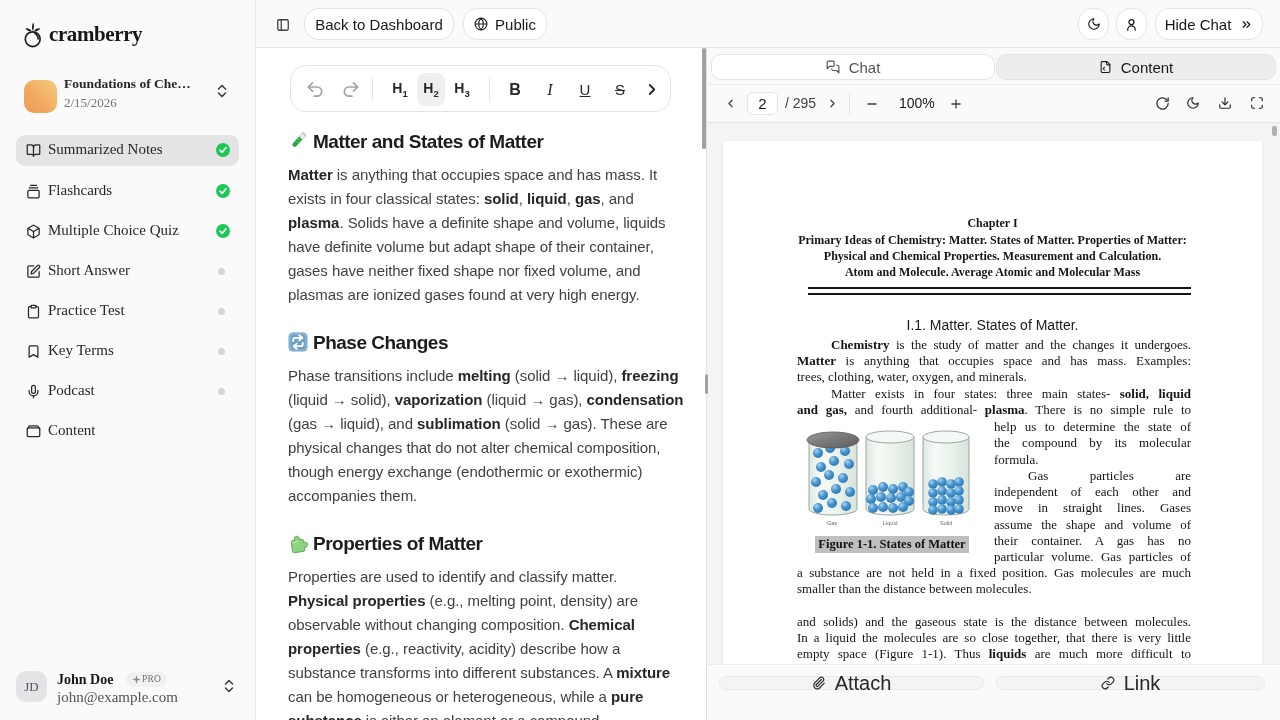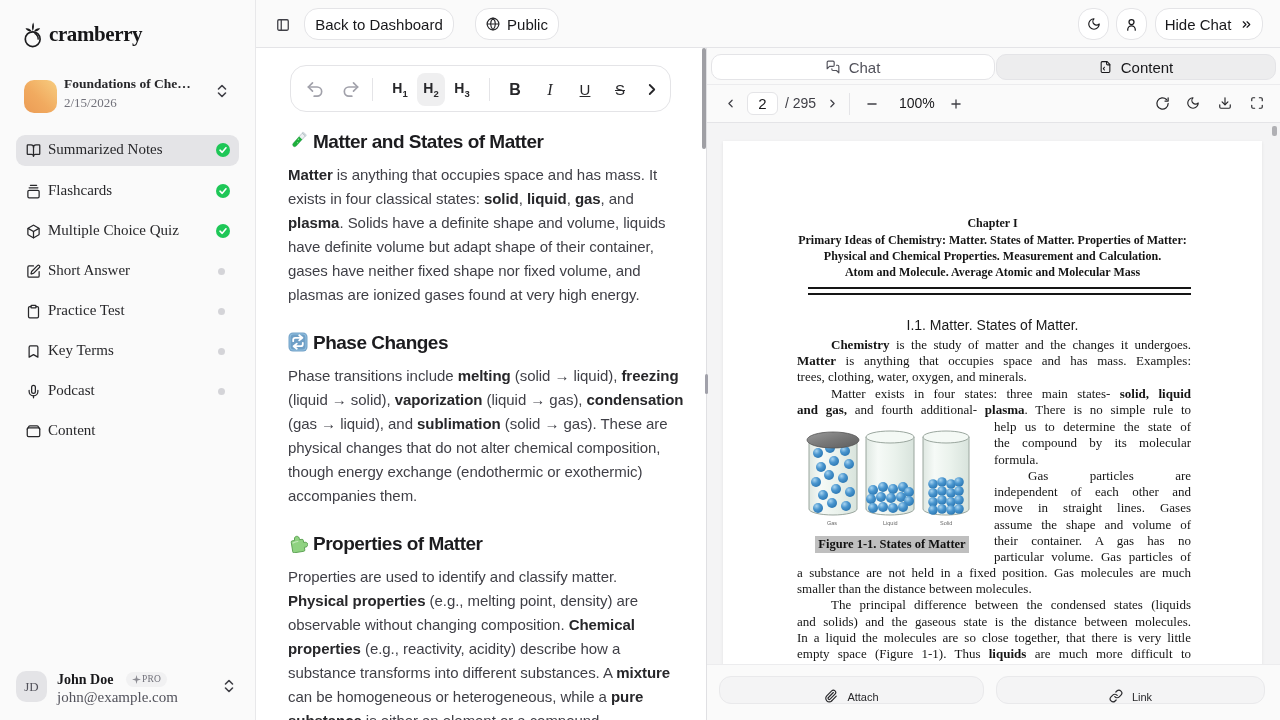--- a/index.html
+++ b/index.html
@@ -64,21 +64,21 @@
 #pdfpage b { font-weight:700; }
 .pt { position:absolute; left:0; width:539px; text-align:center; font-weight:700; font-size:13.5px; color:#151515; white-space:nowrap; transform:scaleX(0.89); }
 .ph { position:absolute; left:0; width:539px; text-align:center; font-family:"Liberation Sans",sans-serif; font-size:14px; color:#1a1a1a; }
 .bl { position:absolute; left:74px; width:394px; font-size:13px; line-height:16px; color:#151515; text-align:justify; text-align-last:justify; }
 .bl.last { text-align-last:left; }
 .bl.ind { text-indent:34px; }
 .bl.col { left:271px; width:197px; }
 #figcap { position:absolute; left:92px; top:395px; width:154px; height:17px; background:#bfbfbf; font-weight:700; font-size:12.5px; color:#111; text-align:center; line-height:16px; white-space:nowrap; }
 #pdfscroll { position:absolute; left:565px; top:3px; width:5px; height:10px; background:#b0b0b4; border-radius:2px; }
 #rfooter { position:absolute; left:0; top:616px; width:573px; height:56px; background:#fafafa; border-top:1px solid #ececee; }
-.fbtn { position:absolute; top:11px; height:28px; background:#f4f4f5; border:1px solid #e9e9eb; border-radius:12px; font-size:11px; font-weight:500; color:#27272a; display:flex; align-items:flex-end; justify-content:center; }
+.fbtn { position:absolute; top:11px; height:14px; background:#f4f4f5; border:1px solid #e9e9eb; border-radius:12px; font-size:20px; font-weight:500; color:#27272a; display:flex; align-items:center; justify-content:center; }
 </style>
 </head>
 <body>
 
 <div id="sidebar">
   <div id="logo">
     <svg width="18" height="28" viewBox="0 0 18 28">
       <g stroke="#1c1c1e" fill="none" stroke-width="1.7">
         <circle cx="8.7" cy="19.2" r="7.4"></circle>
         <path d="M10.5 13.2 a5.2 3.4 40 0 1 3.4 6.5" stroke-width="1.5"></path>
@@ -193,21 +193,21 @@
       </svg>
   </div>
 </div>
 
 <div id="header">
   <svg style="position:absolute;left:20px;top:18px" width="14" height="14" viewBox="0 0 24 24" fill="none" stroke="#3f3f46" stroke-width="2.2" stroke-linecap="round" stroke-linejoin="round">
       <rect width="18" height="18" x="3" y="3" rx="2"></rect>
       <path d="M9 3v18"></path>
     </svg>
   <div class="hbtn" style="left:48px; width:150px;">Back to Dashboard</div>
-  <div class="hbtn" style="left:207px; width:84px;margin-left:12px;">
+  <div class="hbtn" style="left:207px; width:84px;">
     <svg style="margin-right:7px" width="14" height="14" viewBox="0 0 24 24" fill="none" stroke="#27272a" stroke-width="2" stroke-linecap="round" stroke-linejoin="round">
         <circle cx="12" cy="12" r="10"></circle>
         <path d="M12 2a14.5 14.5 0 0 0 0 20 14.5 14.5 0 0 0 0-20"></path>
         <path d="M2 12h20"></path>
       </svg>
     Public
   </div>
   <div class="hbtn" style="left:822px; width:31px;">
     <svg width="14" height="14" viewBox="0 0 24 24" fill="none" stroke="#18181b" stroke-width="2" stroke-linecap="round" stroke-linejoin="round">
         <path d="M12 3a6 6 0 0 0 9 9 9 9 0 1 1-9-9Z"></path>
@@ -373,21 +373,20 @@
       <div class="bl col" style="top:294px">the compound by its molecular</div>
       <div class="bl col last" style="top:311px">formula.</div>
       <div class="bl col ind" style="top:327px">Gas particles are</div>
       <div class="bl col" style="top:343px">independent of each other and</div>
       <div class="bl col" style="top:359px">move in straight lines. Gases</div>
       <div class="bl col" style="top:376px">assume the shape and volume of</div>
       <div class="bl col" style="top:392px">their container. A gas has no</div>
       <div class="bl col" style="top:408px">particular volume. Gas particles of</div>
       <div class="bl" style="top:424px">a substance are not held in a fixed position. Gas molecules are much</div>
       <div class="bl last" style="top:440px">smaller than the distance between molecules.</div>
-      <div class="bl ind" style="top:456px">The principal difference between the condensed states (liquids</div>
       <div class="bl" style="top:473px">and solids) and the gaseous state is the distance between molecules.</div>
       <div class="bl" style="top:489px">In a liquid the molecules are so close together, that there is very little</div>
       <div class="bl" style="top:505px">empty space (Figure 1-1). Thus <b>liquids</b> are much more difficult to</div>
       <svg style="position:absolute;left:82px;top:286px" width="170" height="103" viewBox="0 0 170 103">
         <defs>
           <radialGradient id="sph" cx="0.35" cy="0.3" r="0.8">
             <stop offset="0" stop-color="#a8d4f0"></stop>
               <stop offset="0.45" stop-color="#4a96cf"></stop>
               <stop offset="1" stop-color="#2672ae"></stop>
           </radialGradient>

